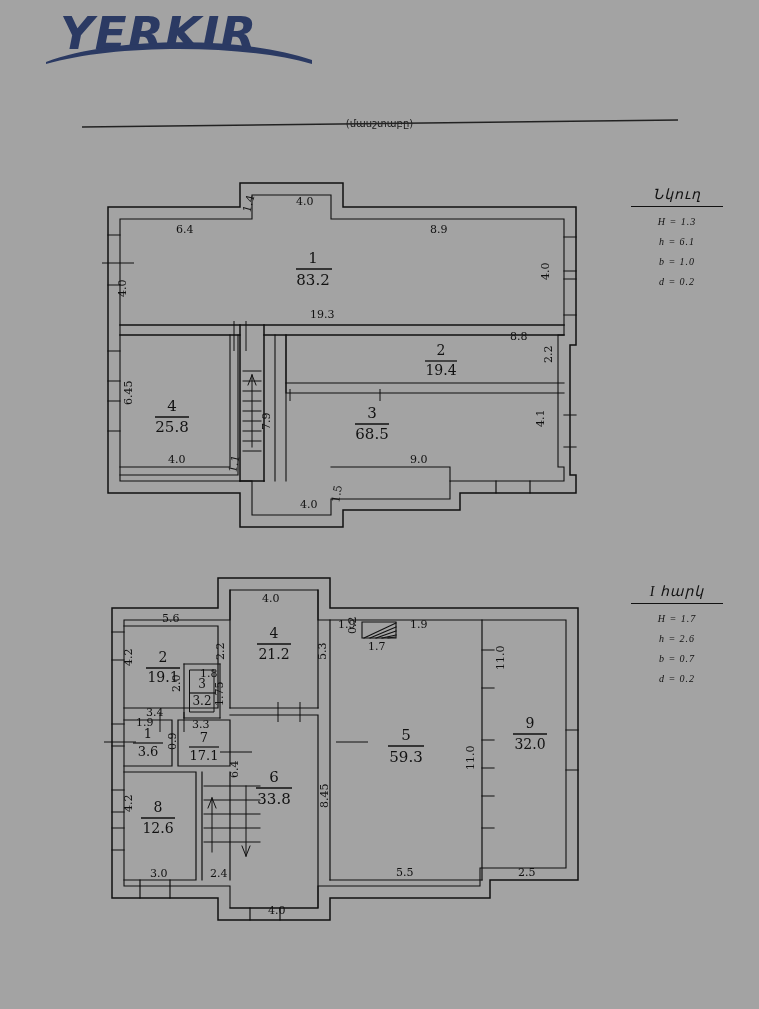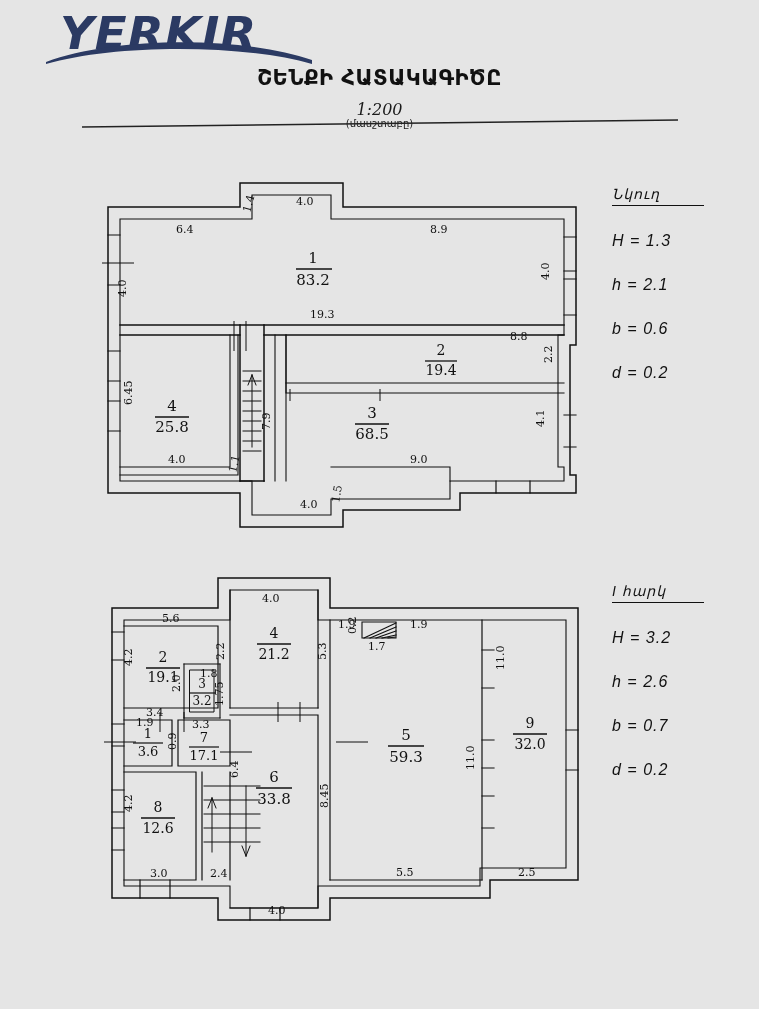--- a/index.html
+++ b/index.html
@@ -7,21 +7,21 @@
     padding: 0;
     background: #ffffff;
   }
   body {
     font-family: "DejaVu Sans", sans-serif;
   }
   #page {
     position: relative;
     width: 759px;
     height: 1009px;
-    background: #e5e5e5;
+    background: #a3a3a3;
     overflow: hidden;
   }
 
   
   #logo-wrap {
     position: absolute;
     left: 46px;
     top: 8px;
     width: 270px;
     height: 58px;
@@ -105,38 +105,39 @@
     position: absolute;
     left: 100px;
     top: 560px;
     width: 500px;
     height: 380px;
   }
 
   
   .legend {
     position: absolute;
-    font-family: Liberation Sans, sans-serif;
+    font-family: Liberation Serif, serif;
     color: #111;
+    text-align: center;
   }
   #legend-upper { left: 612px; top: 185px; width: 130px; }
   #legend-lower { left: 612px; top: 582px; width: 130px; }
   .legend-title {
     font-size: 14px;
     font-style: italic;
     letter-spacing: 1px;
     padding-bottom: 3px;
     border-bottom: 1.5px solid #111;
     display: inline-block;
     min-width: 92px;
   }
   .legend-line {
-    font-size: 16px;
+    font-size: 10px;
     font-style: italic;
-    margin-top: 26px;
+    margin-top: 9px;
     letter-spacing: 1px;
   }
 
   
   text {
     font-family: "DejaVu Serif", serif;
     fill: #111;
   }
 </style>
 </head>
@@ -144,22 +145,20 @@
 
 <div id="page">
 
   <div id="logo-wrap">
     <div id="logo-text">YERKIR</div>
     <svg id="logo-swoosh" viewBox="0 0 266 26">
       <path d="M0 24 C 70 -2, 196 -2, 266 22 L 266 26 C 196 6, 70 6, 0 26 Z" fill="#2b3a63"></path>
     </svg>
   </div>
 
-  <div id="doc-title">ՇԵՆՔԻ ՀԱՏԱԿԱԳԻԾԸ</div>
-  <div id="scale-value">1:200</div>
   <div id="scale-caption">(մասշտաբը)</div>
   <svg id="rule-svg" viewBox="0 0 600 14">
     <path d="M2 11 L 598 4" stroke="#222" stroke-width="1.6" fill="none"></path>
   </svg>
 
   <div id="plan-upper-wrap">
     <svg class="plan-svg" width="500" height="360" viewBox="0 0 500 360">
       <g fill="none" stroke="#111" stroke-width="1.5" stroke-linecap="square">
 
         <path d="M8 32 L140 32 L140 8 L243 8 L243 32 L476 32
@@ -282,22 +281,22 @@
         <text x="310" y="288">9.0</text>
         <text x="239" y="328" transform="rotate(-80 239 328)">1.5</text>
         <text x="200" y="333">4.0</text>
       </g>
     </svg>
   </div>
 
   <div class="legend" id="legend-upper">
     <div class="legend-title">Նկուղ</div>
     <div class="legend-line">H = 1.3</div>
-    <div class="legend-line">h = 2.1</div>
-    <div class="legend-line">b = 0.6</div>
+    <div class="legend-line">h = 6.1</div>
+    <div class="legend-line">b = 1.0</div>
     <div class="legend-line">d = 0.2</div>
   </div>
 
   <div id="plan-lower-wrap">
     <svg class="plan-svg" width="500" height="380" viewBox="0 0 500 380">
       <g fill="none" stroke="#111" stroke-width="1.5" stroke-linecap="square">
 
         <path d="M12 48 L118 48 L118 18 L230 18 L230 48 L478 48
                  L478 320 L390 320 L390 338 L230 338 L230 360 L118 360 L118 338 L12 338 Z"></path>
 
@@ -451,19 +450,19 @@
         <text x="110" y="317">2.4</text>
         <text x="168" y="354">4.0</text>
         <text x="296" y="316">5.5</text>
         <text x="418" y="316">2.5</text>
       </g>
     </svg>
   </div>
 
   <div class="legend" id="legend-lower">
     <div class="legend-title">I հարկ</div>
-    <div class="legend-line">H = 3.2</div>
+    <div class="legend-line">H = 1.7</div>
     <div class="legend-line">h = 2.6</div>
     <div class="legend-line">b = 0.7</div>
     <div class="legend-line">d = 0.2</div>
   </div>
 
 </div>
 
 </body></html>

